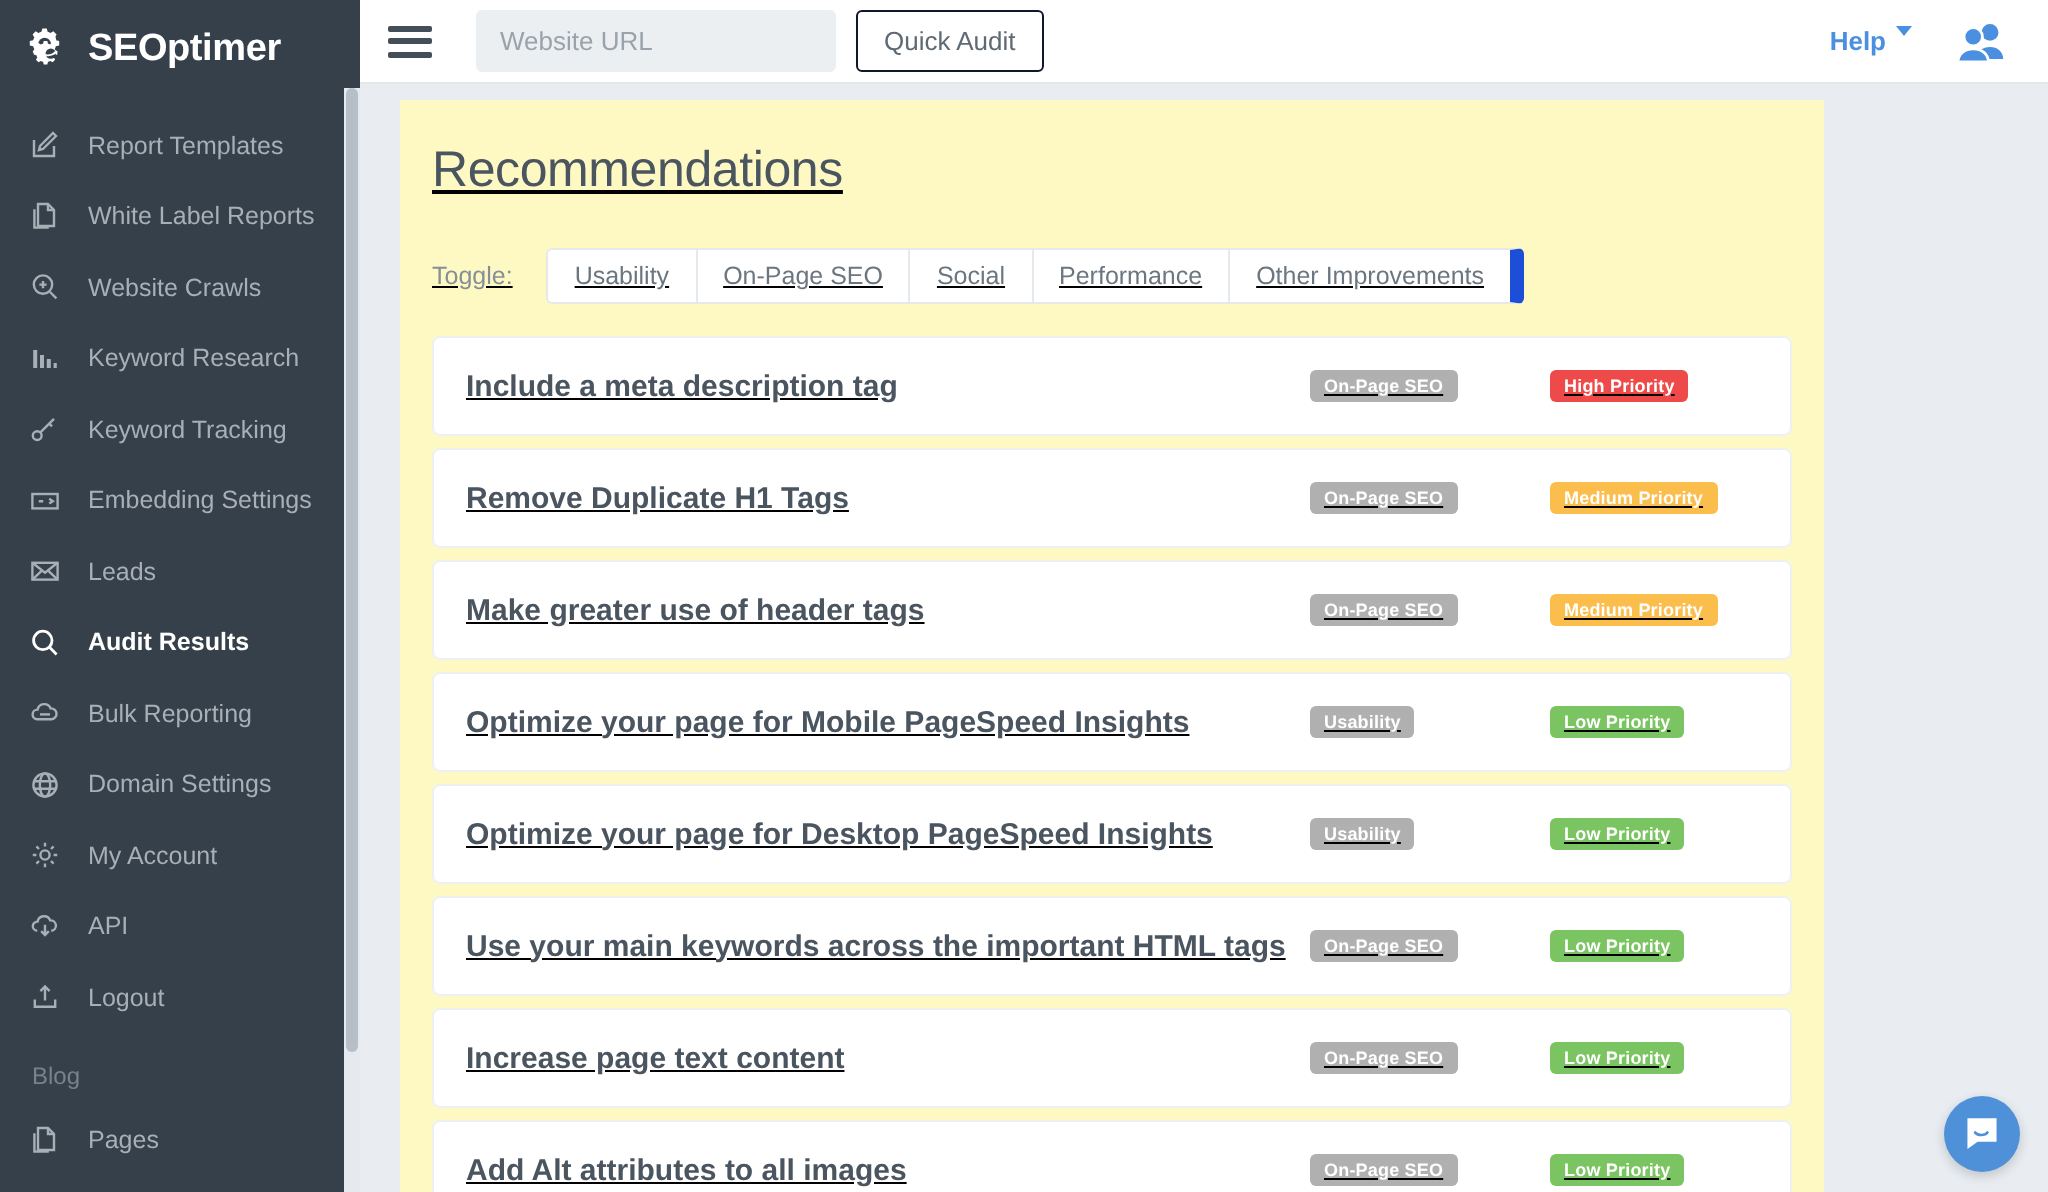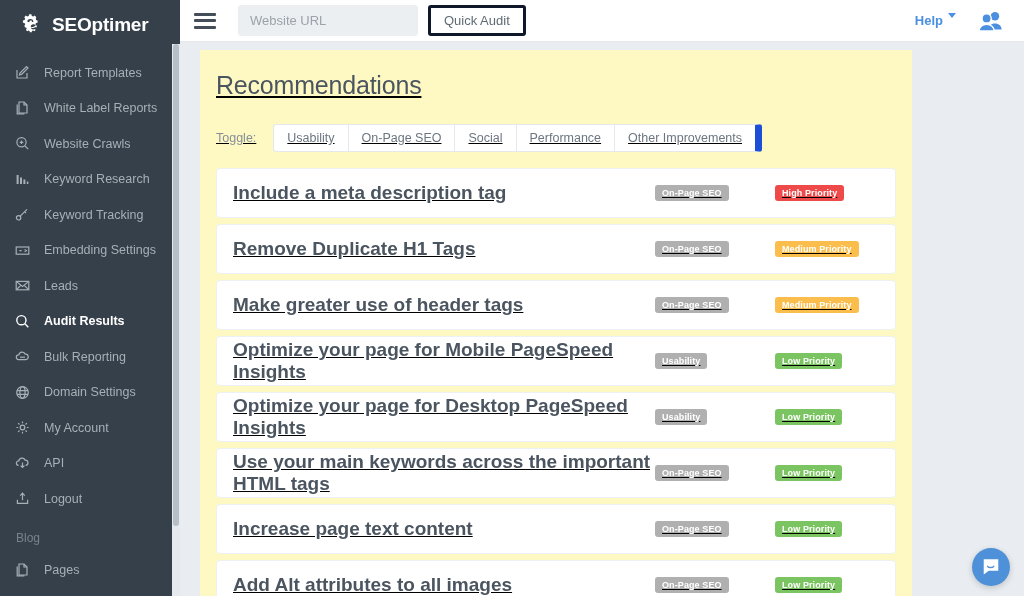--- a/index.html
+++ b/index.html
@@ -15,21 +15,21 @@
   .sidebar {
     width: 180px; height: 596px;
     background: #36404a;
     flex: 0 0 180px;
     position: relative;
     overflow: hidden;
   }
   .brand {
     height: 50px;
     display: flex; align-items: center;
-    padding-left: 19px;
+    padding-left: 11px;
     gap: 7px;
   }
   .brand-icon { width: 26px; height: 26px; display: block; }
   .brand-name {
     color: #ffffff;
     font-size: 19px;
     font-weight: bold;
     letter-spacing: -0.2px;
   }
   .nav { padding-top: 5px; }
@@ -104,21 +104,21 @@
     color: #727b84;
     font-family: "Liberation Sans", sans-serif;
     outline: none;
   }
   .url-input::placeholder { color: #9aa3ab; }
   .quick-audit {
     margin-left: 10px;
     height: 31px;
     padding: 0 13px;
     background: #ffffff;
-    border: 3px solid #0f172a;
+    border: 1px solid #0f172a;
     border-radius: 3px;
     color: #5f6a74;
     font-size: 13px;
     font-family: "Liberation Sans", sans-serif;
     cursor: pointer;
   }
   .top-right {
     margin-left: auto;
     display: flex; align-items: center; gap: 20px;
   }
@@ -186,21 +186,21 @@
     height: 50px;
     background: #ffffff;
     border: 1px solid #eef1f3;
     border-radius: 4px;
     margin-bottom: 6px;
     display: flex; align-items: center;
     padding: 0 16px;
     cursor: pointer;
   }
   .rec-title {
-    font-size: 19px;
+    font-size: 15px;
     color: #4b5560;
     font-weight: bold;
     flex: 1 1 auto;
   }
   .badge {
     font-size: 9px;
     font-weight: bold;
     color: #ffffff;
     border-radius: 3px;
     padding: 4px 7px 3px 7px;

